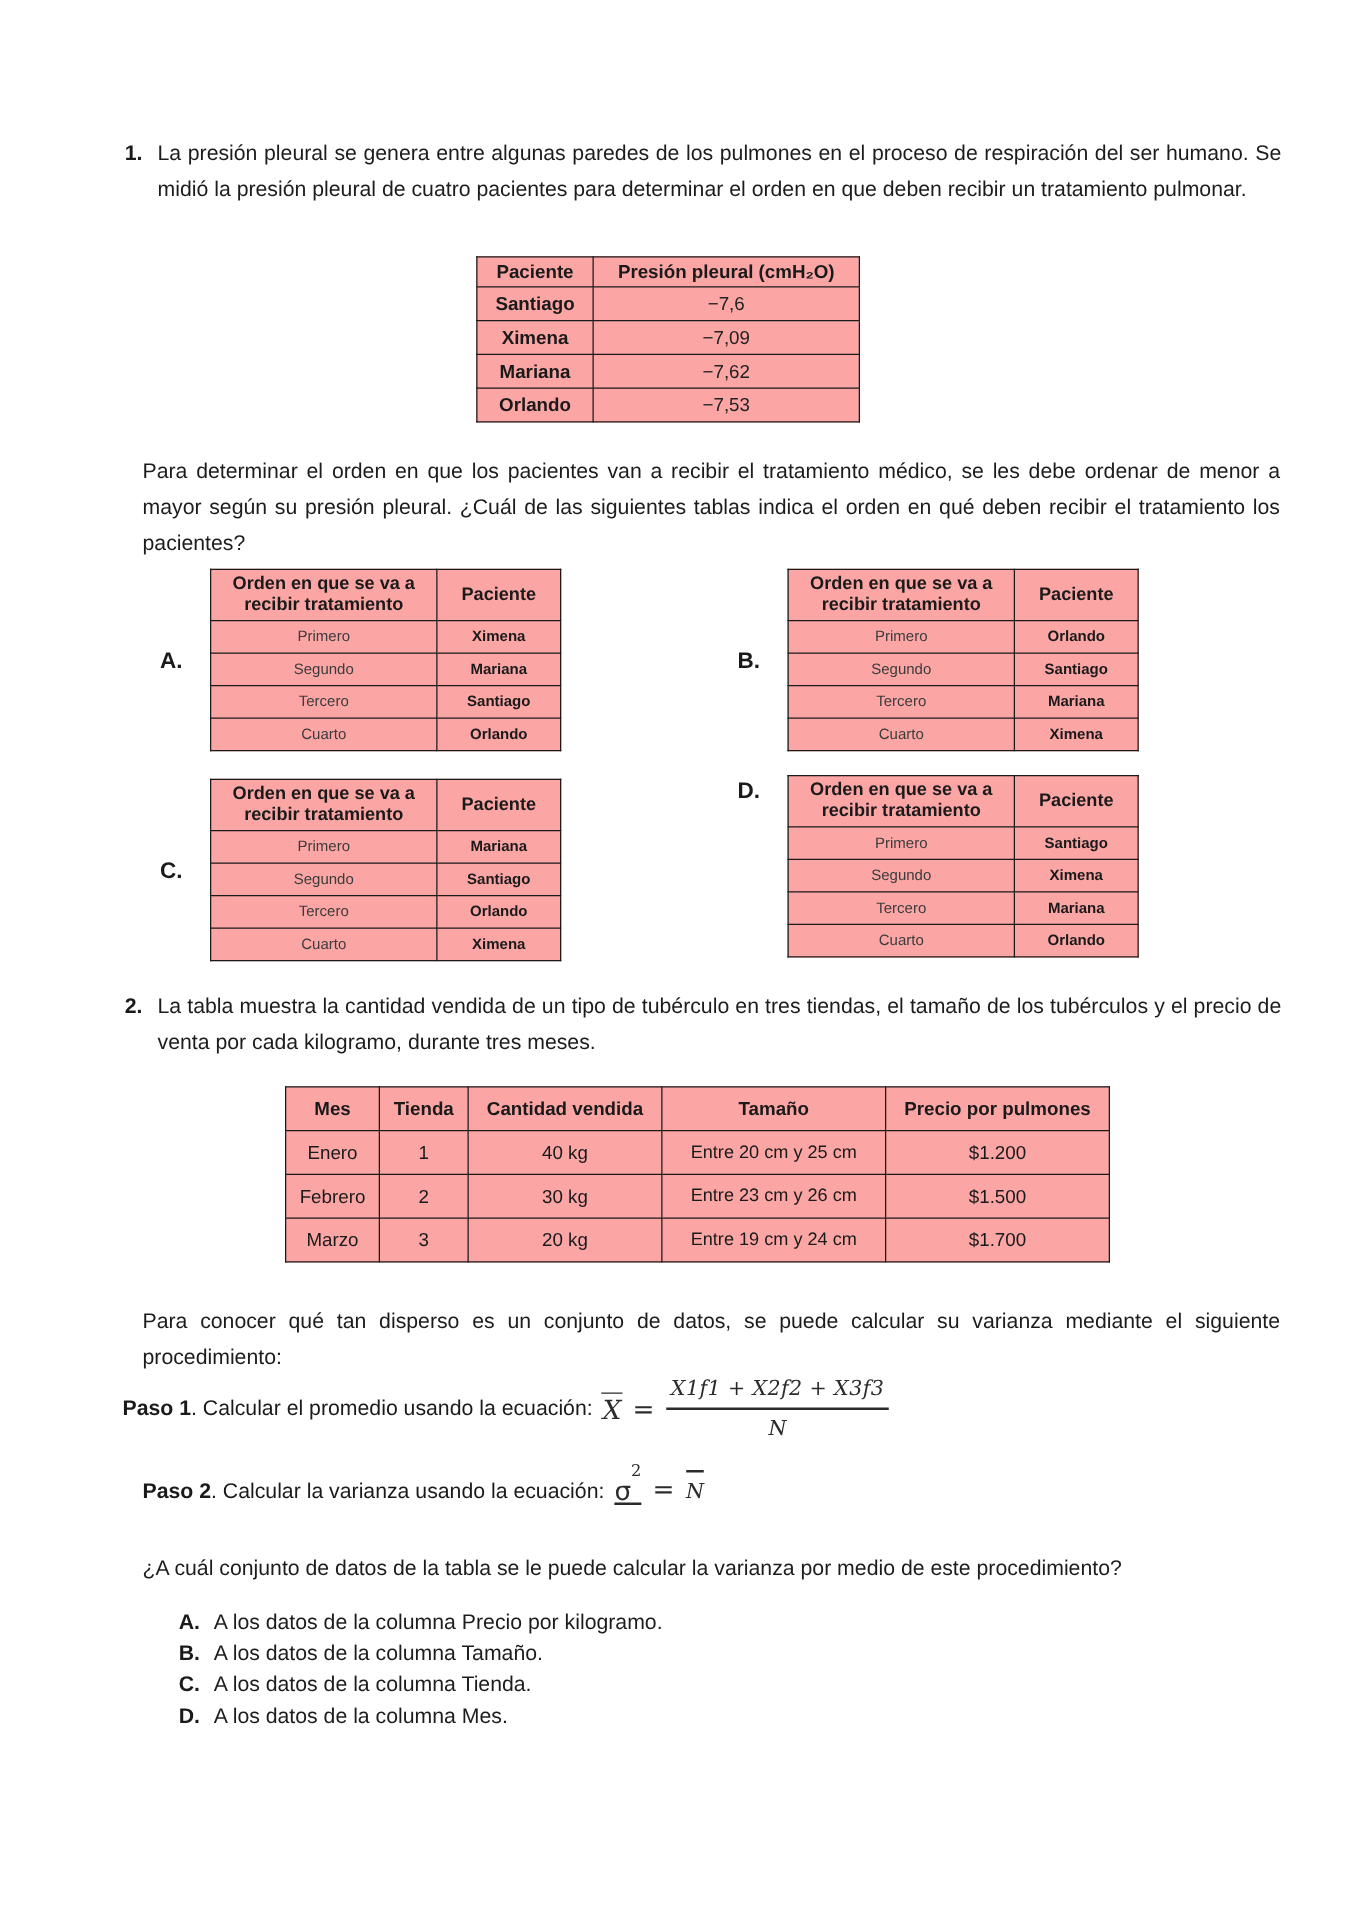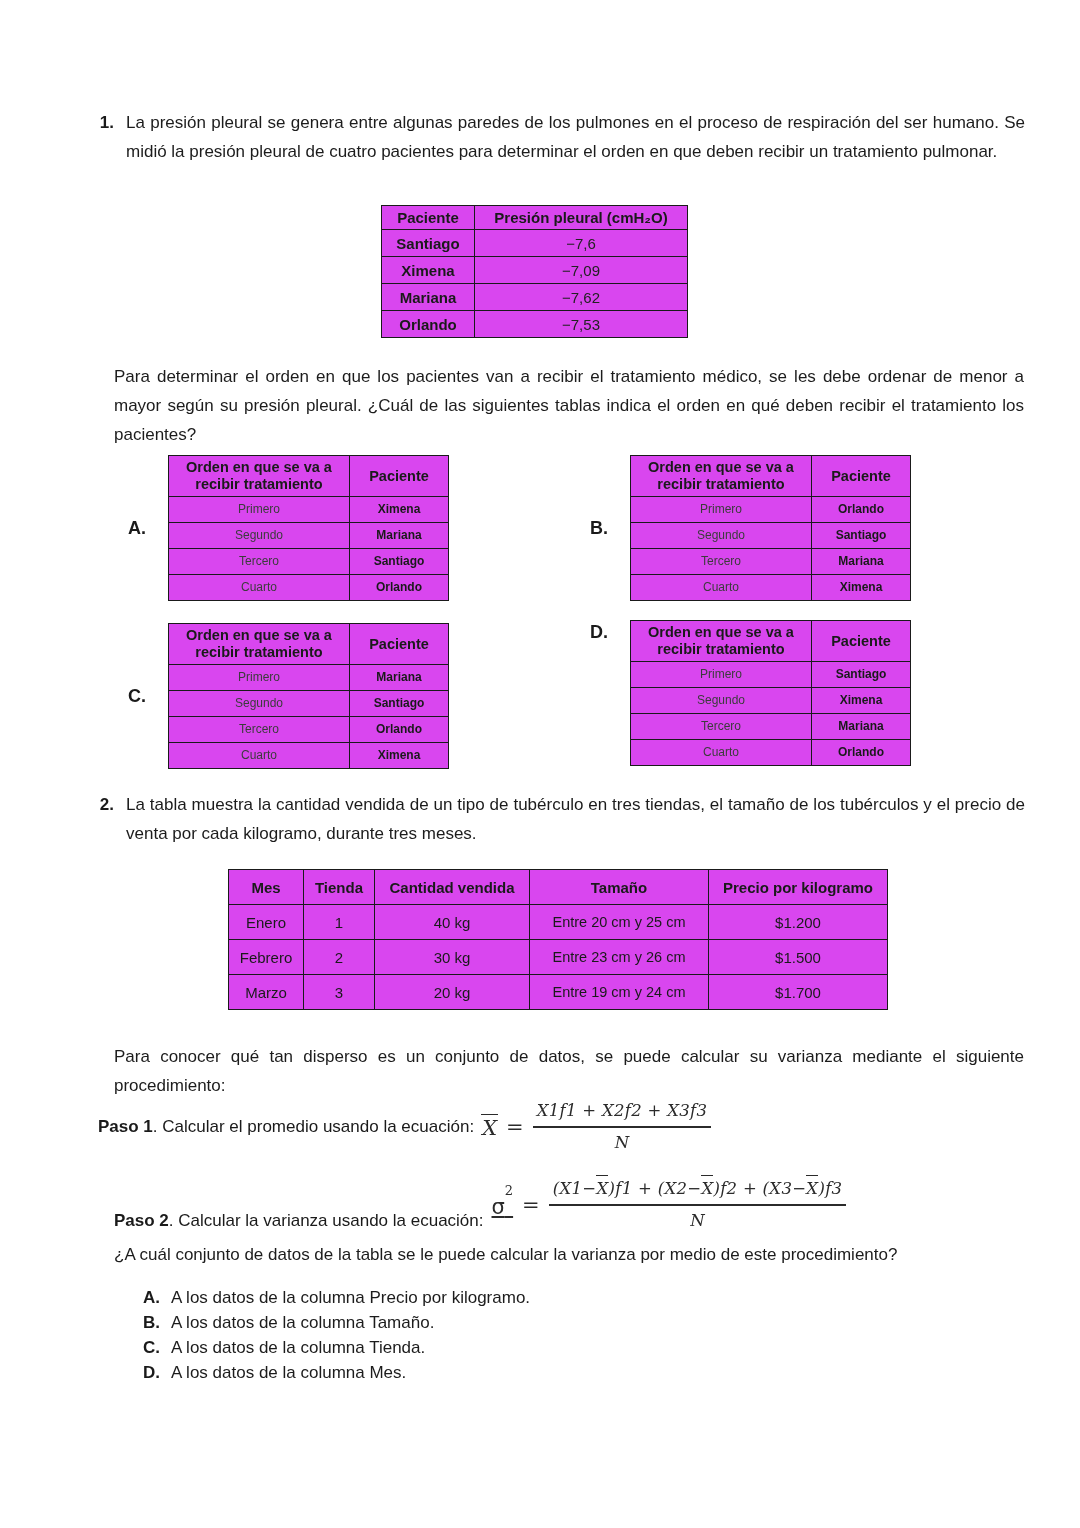--- a/index.html
+++ b/index.html
@@ -53,21 +53,21 @@
     font-size: 17px;
     line-height: 29px;
     text-align: justify;
     color: #1c1c1c;
     margin-top: 12px;
   }
 
   
   table.doc {
     border-collapse: collapse;
-    background: #d946ef;
+    background: #fca5a5;
   }
   table.doc, table.doc th, table.doc td {
     border: 1.6px solid #1a1a1a;
   }
   table.doc th, table.doc td {
     padding: 2px 6px;
     font-size: 15px;
     text-align: center;
     vertical-align: middle;
     line-height: 19px;
@@ -399,21 +399,21 @@
     </div>
   </div>
 
   <table class="doc tbl-sales">
     <thead>
       <tr>
         <th class="s0">Mes</th>
         <th class="s1">Tienda</th>
         <th class="s2">Cantidad vendida</th>
         <th class="s3">Tamaño</th>
-        <th class="s4">Precio por kilogramo</th>
+        <th class="s4">Precio por pulmones</th>
       </tr>
     </thead>
     <tbody>
       <tr>
         <td class="s0">Enero</td>
         <td class="s1">1</td>
         <td class="s2">40 kg</td>
         <td class="s3">Entre 20 cm y 25 cm</td>
         <td class="s4">$1.200</td>
       </tr>
@@ -448,21 +448,20 @@
       </span>
     </span>
   </div>
 
   <div class="step" style="left:114px; top:1176px;align-items:flex-end;">
     <span class="lead"><b>Paso 2</b><span>. Calcular la varianza usando la ecuación:</span></span>
     <span class="formula">
       <span class="sigma-sq">σ<sup>2</sup></span>
       <span class="eqsym">=</span>
       <span class="frac">
-        <span class="num">(X1−<span class="ovl-inline">X</span>)<i>f</i>1 + (X2−<span class="ovl-inline">X</span>)<i>f</i>2 + (X3−<span class="ovl-inline">X</span>)<i>f</i>3</span>
         <span class="bar"></span>
         <span class="den">N</span>
       </span>
     </span>
   </div>
 
   <p class="body-para" style="left:114px; top:1228px; width:910px;">¿A cuál conjunto de datos de la tabla se le puede calcular la varianza por medio de este procedimiento?</p>
 
   <div class="answer-list">
     <div class="answer-row">

